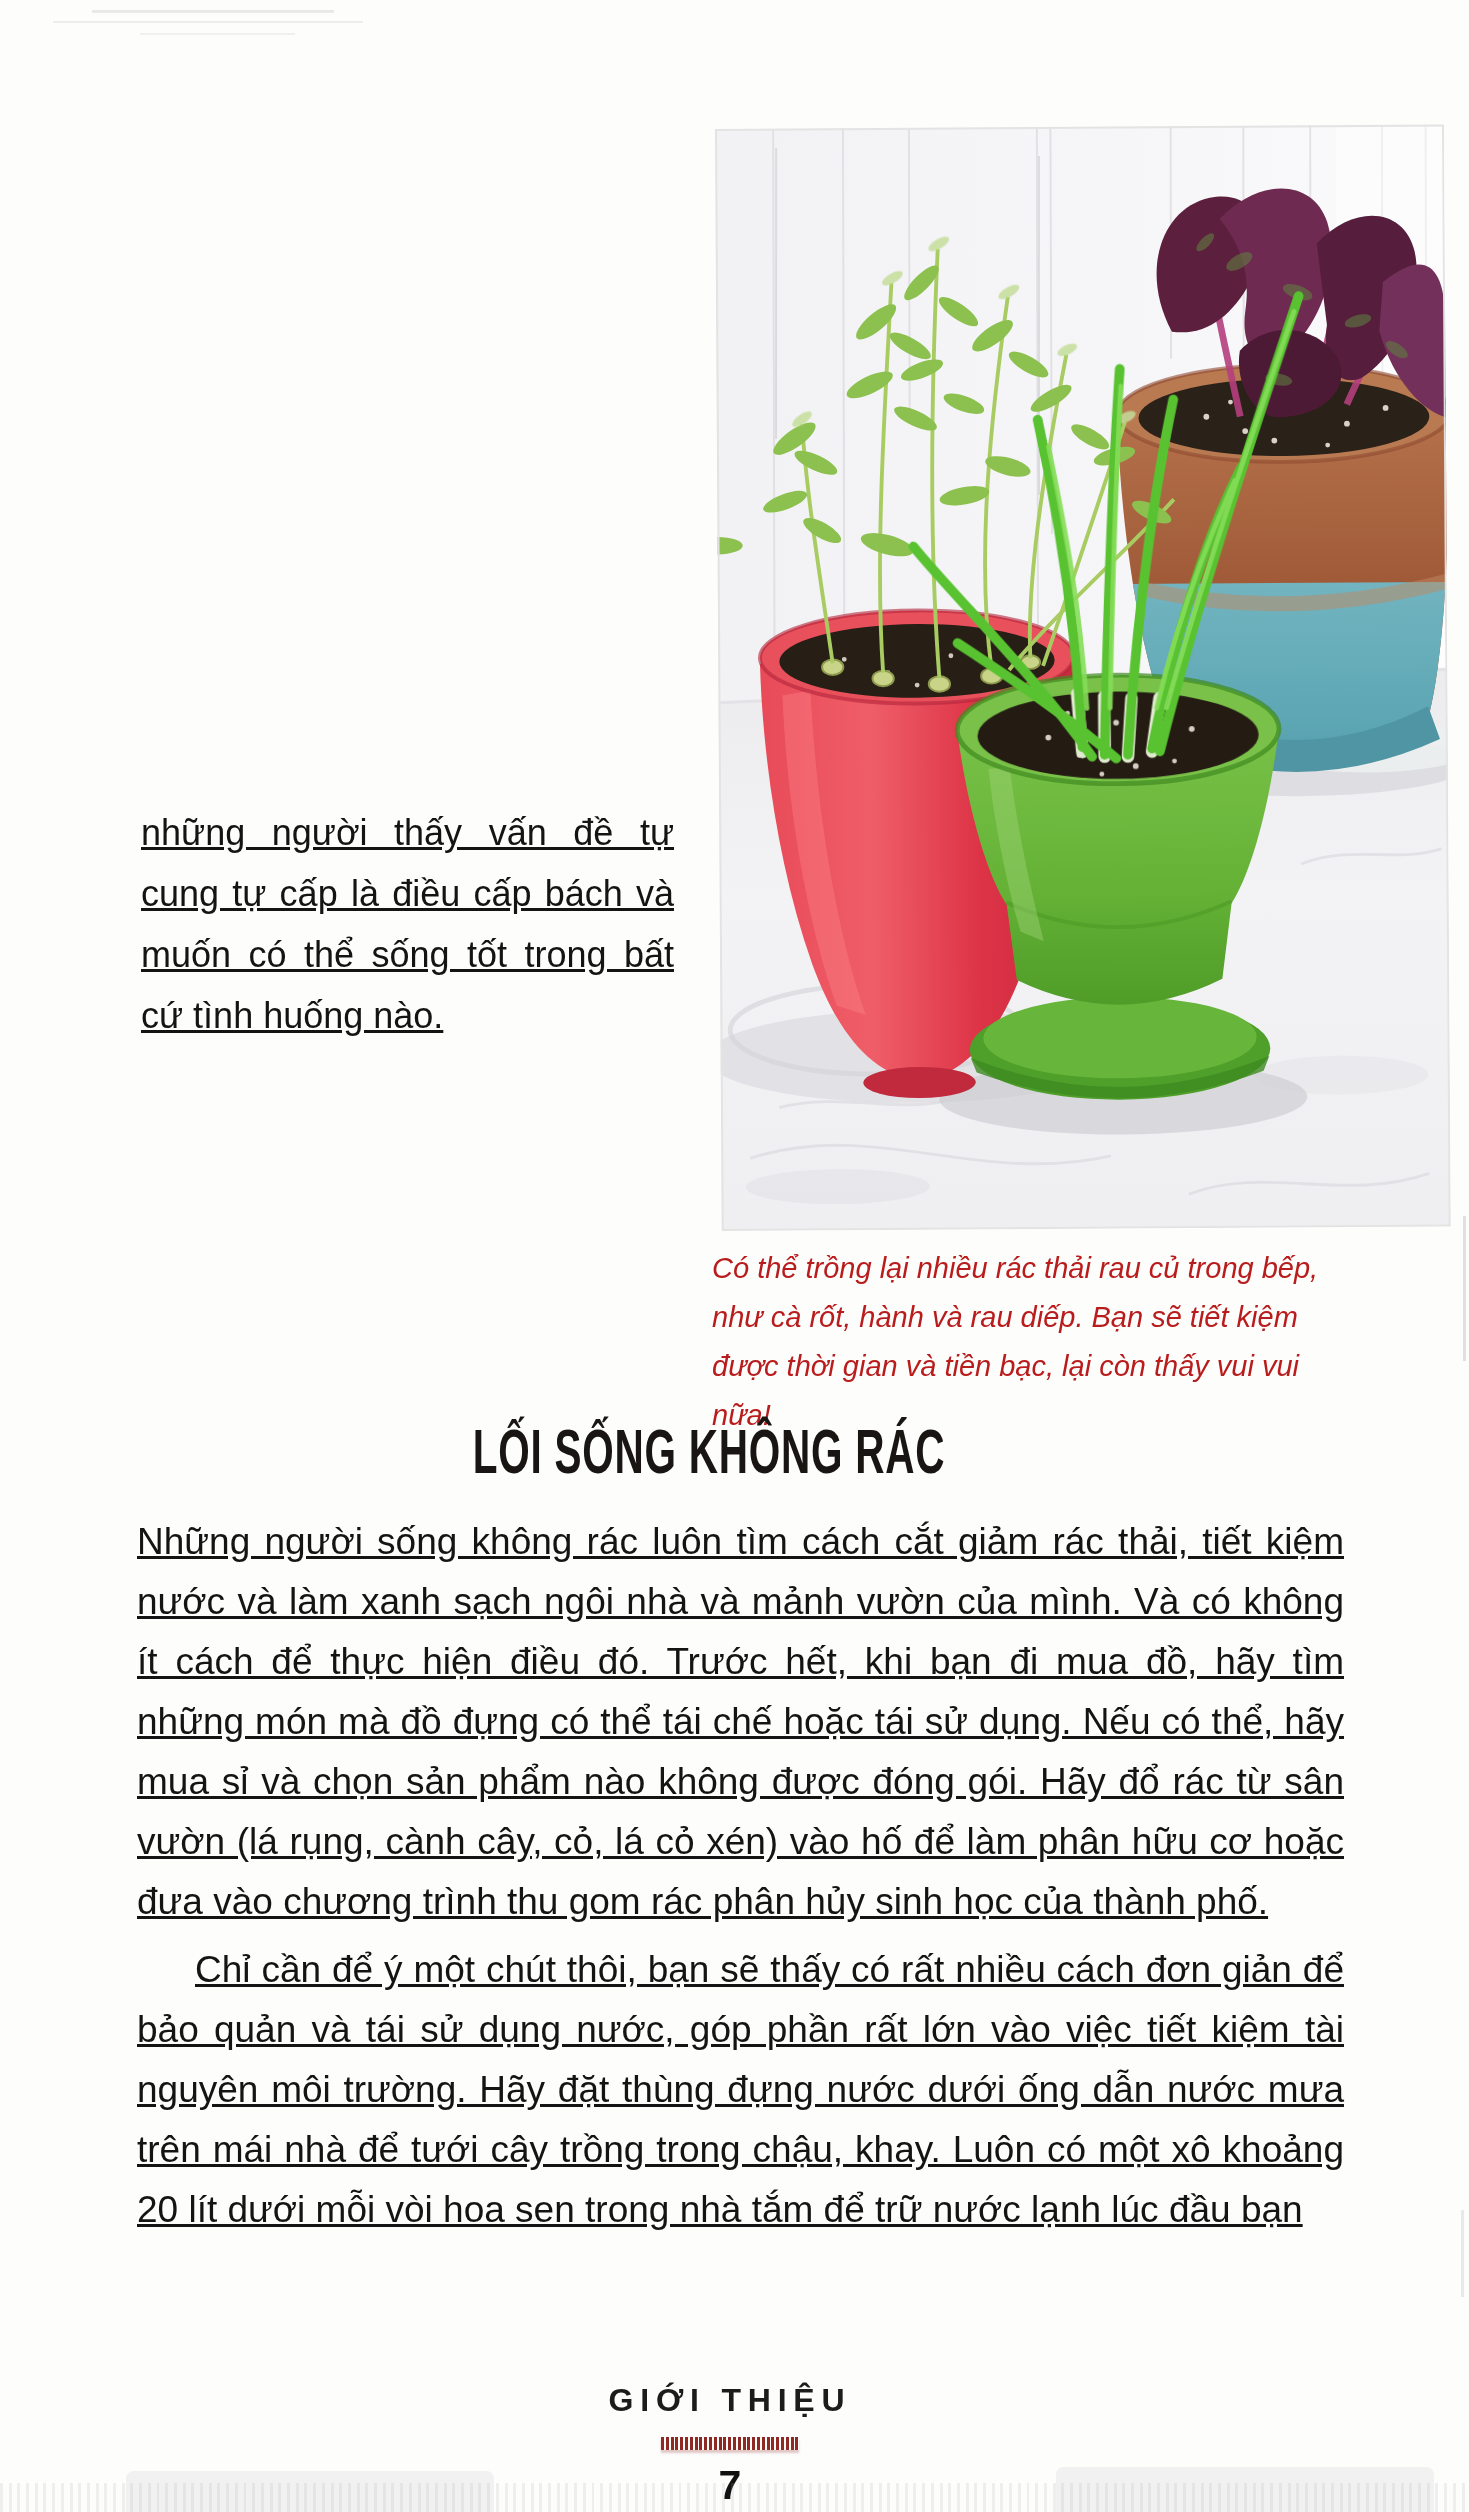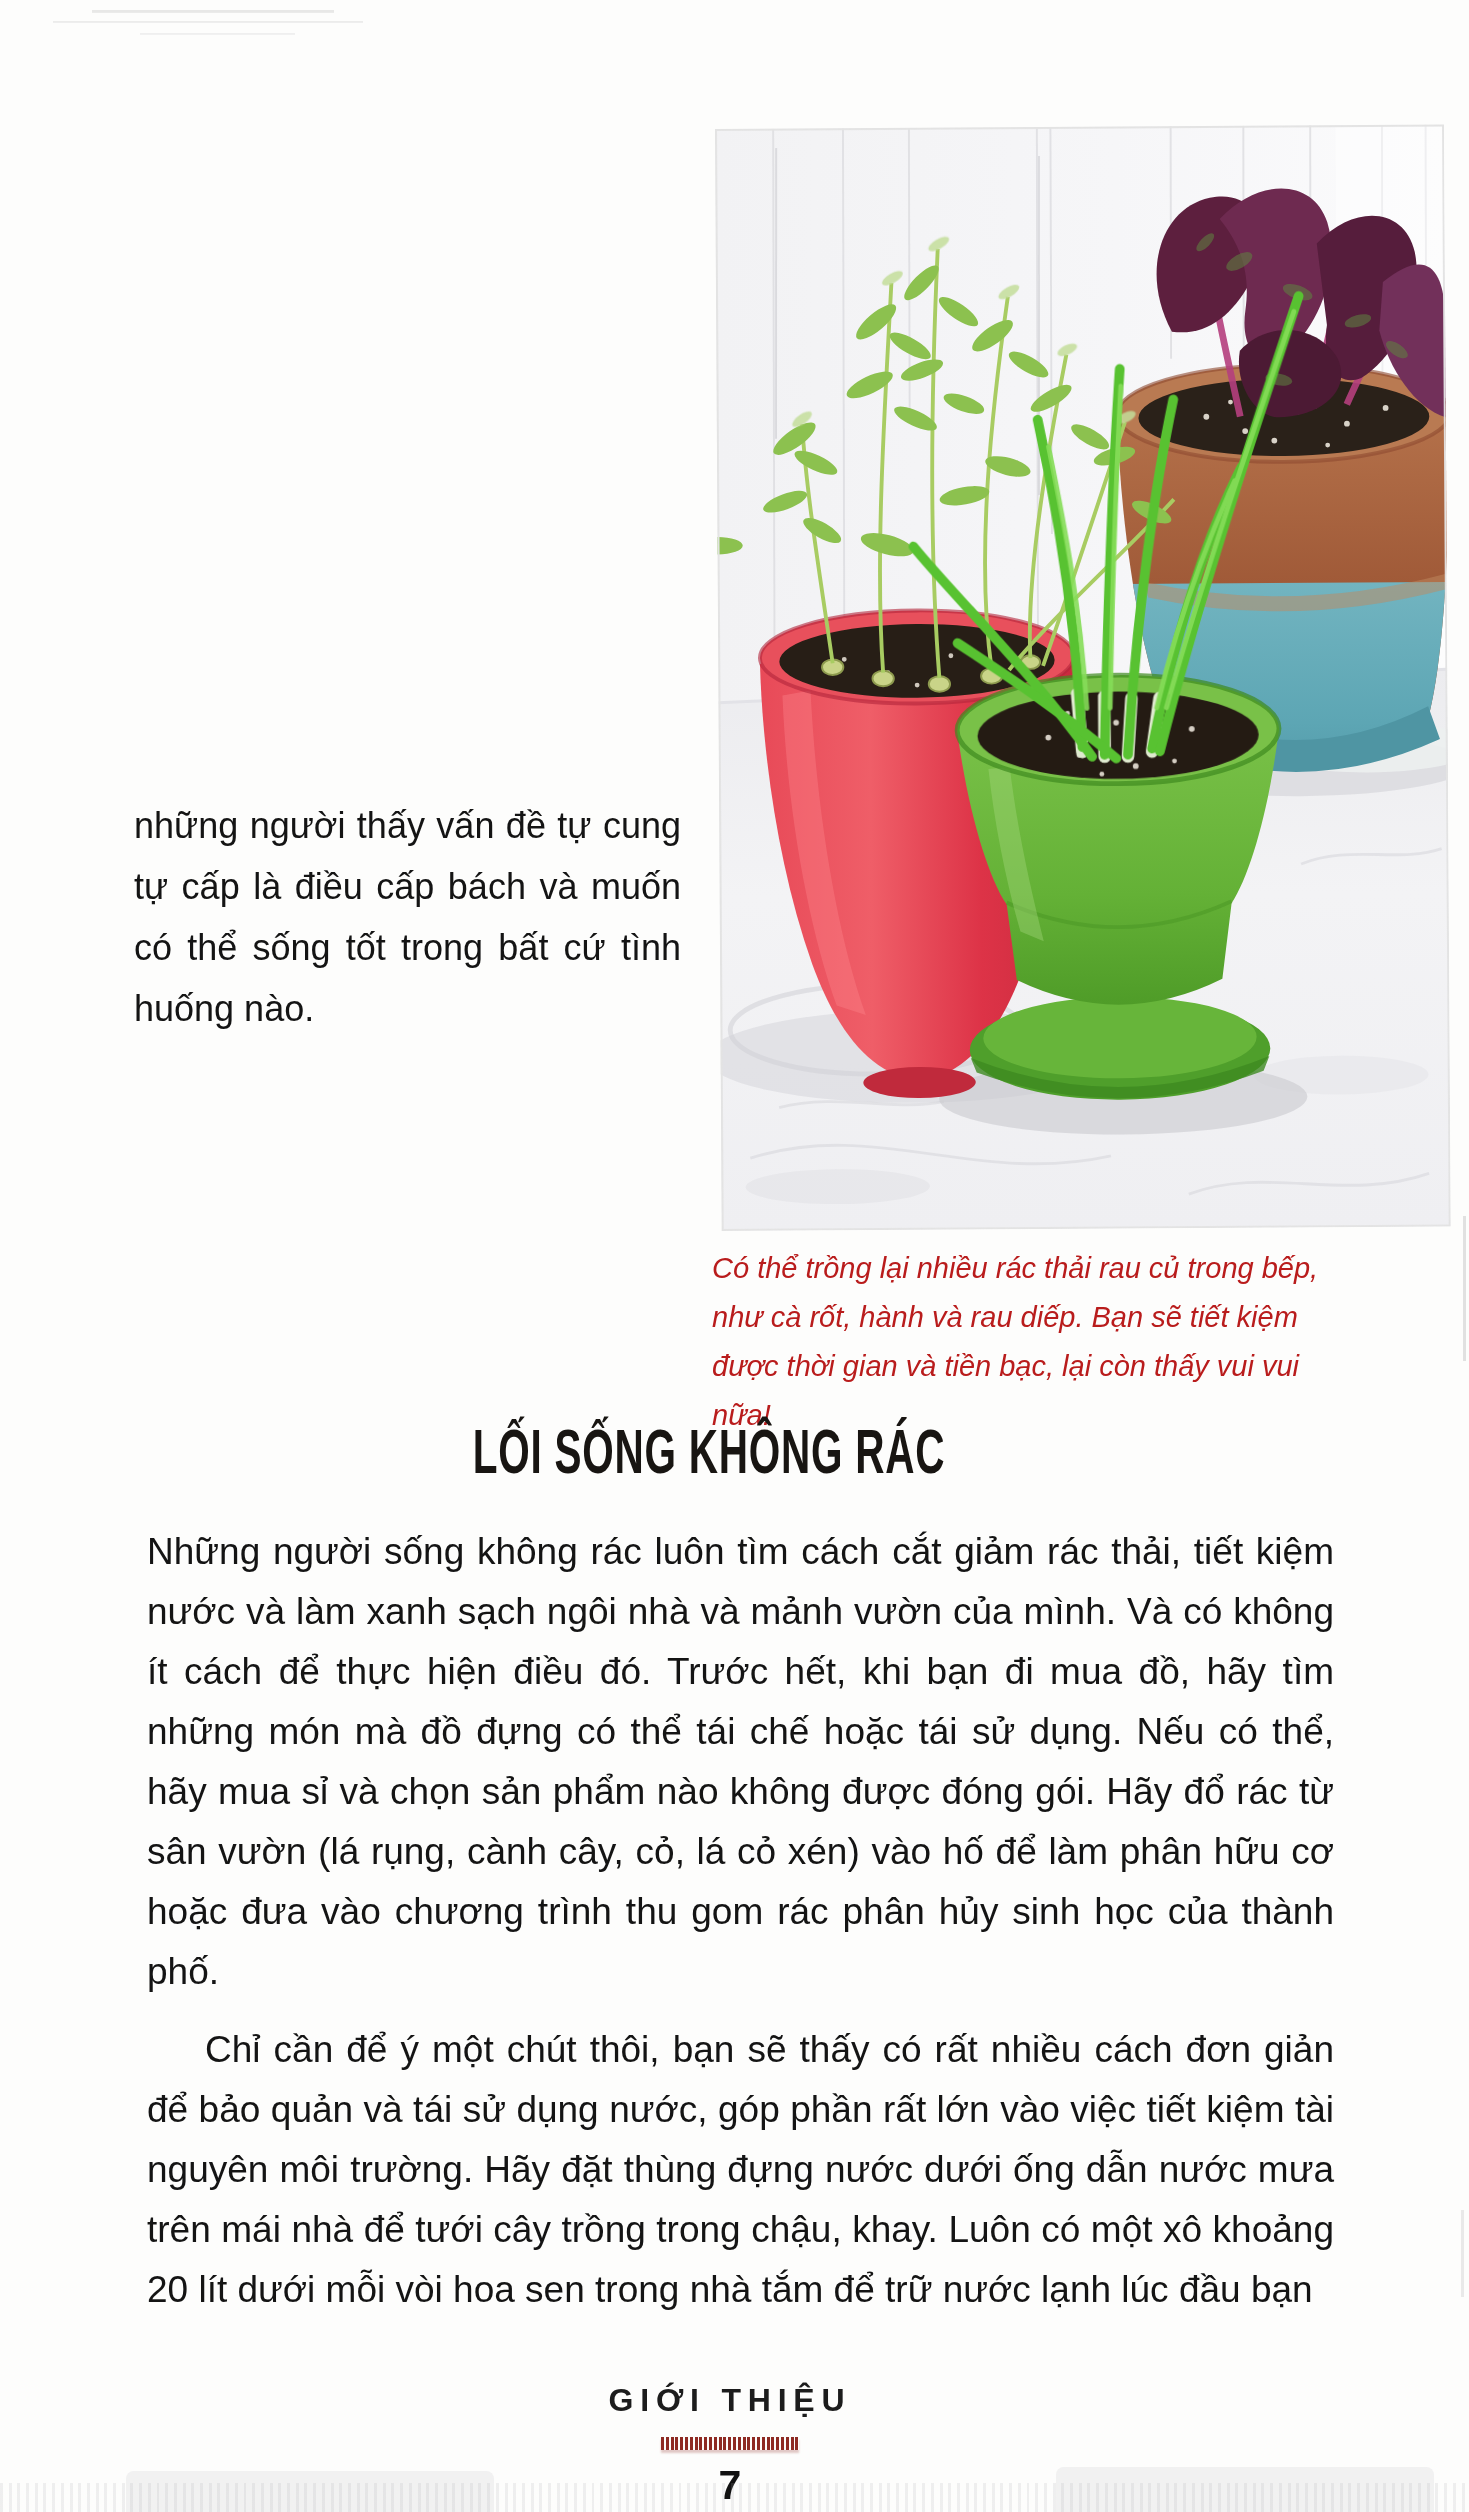--- a/index.html
+++ b/index.html
@@ -7,40 +7,40 @@
     position:relative; width:1469px; height:2512px; margin:0 auto;
     background:#fdfdfc; overflow:hidden;
     font-family:"Liberation Sans","DejaVu Sans",sans-serif;
     color:#141414;
   }
   
   .left-col{
     position:absolute; left:129px; top:790px; width:557px;
     font-size:36px; line-height:61px; text-align:justify;
   }
-  .left-col p{margin:5px;}
+  .left-col p{margin:12px;text-decoration:underline;}
   .left-col p.indent{text-indent:56px;}
   .caption{
     position:absolute; left:712px; top:1244px; width:635px;
     font-style:italic; font-size:29px; line-height:49px; color:#b91c1c;
     margin:0;
   }
   .heading{
     position:absolute; left:378px; top:1398px; width:582px;
     margin:16px; text-align:center; white-space:nowrap;
   }
   .heading span{
     display:inline-block; font-weight:700; font-size:54px; letter-spacing:1px;
     transform:scale(.75,1.18); transform-origin:center top; color:#181512;
   }
   .body-col{
     position:absolute; left:129px; top:1504px; width:1223px;
     font-size:37px; line-height:60px; text-align:justify;
   }
-  .body-col p{margin:18px;}
+  .body-col p{margin:8px;text-decoration:underline;}
   .body-col p.indent{text-indent:58px; margin-top:7.8px;}
   
   .photo{
     position:absolute; left:715px; top:129px; width:729px; height:1102px;
     margin:0; transform:rotate(-.35deg); transform-origin:top left;
   }
   .photo svg{display:block; width:100%; height:100%;}
   
   .footer-label{
     position:absolute; left:536px; top:2382px; width:388px; text-align:center;

